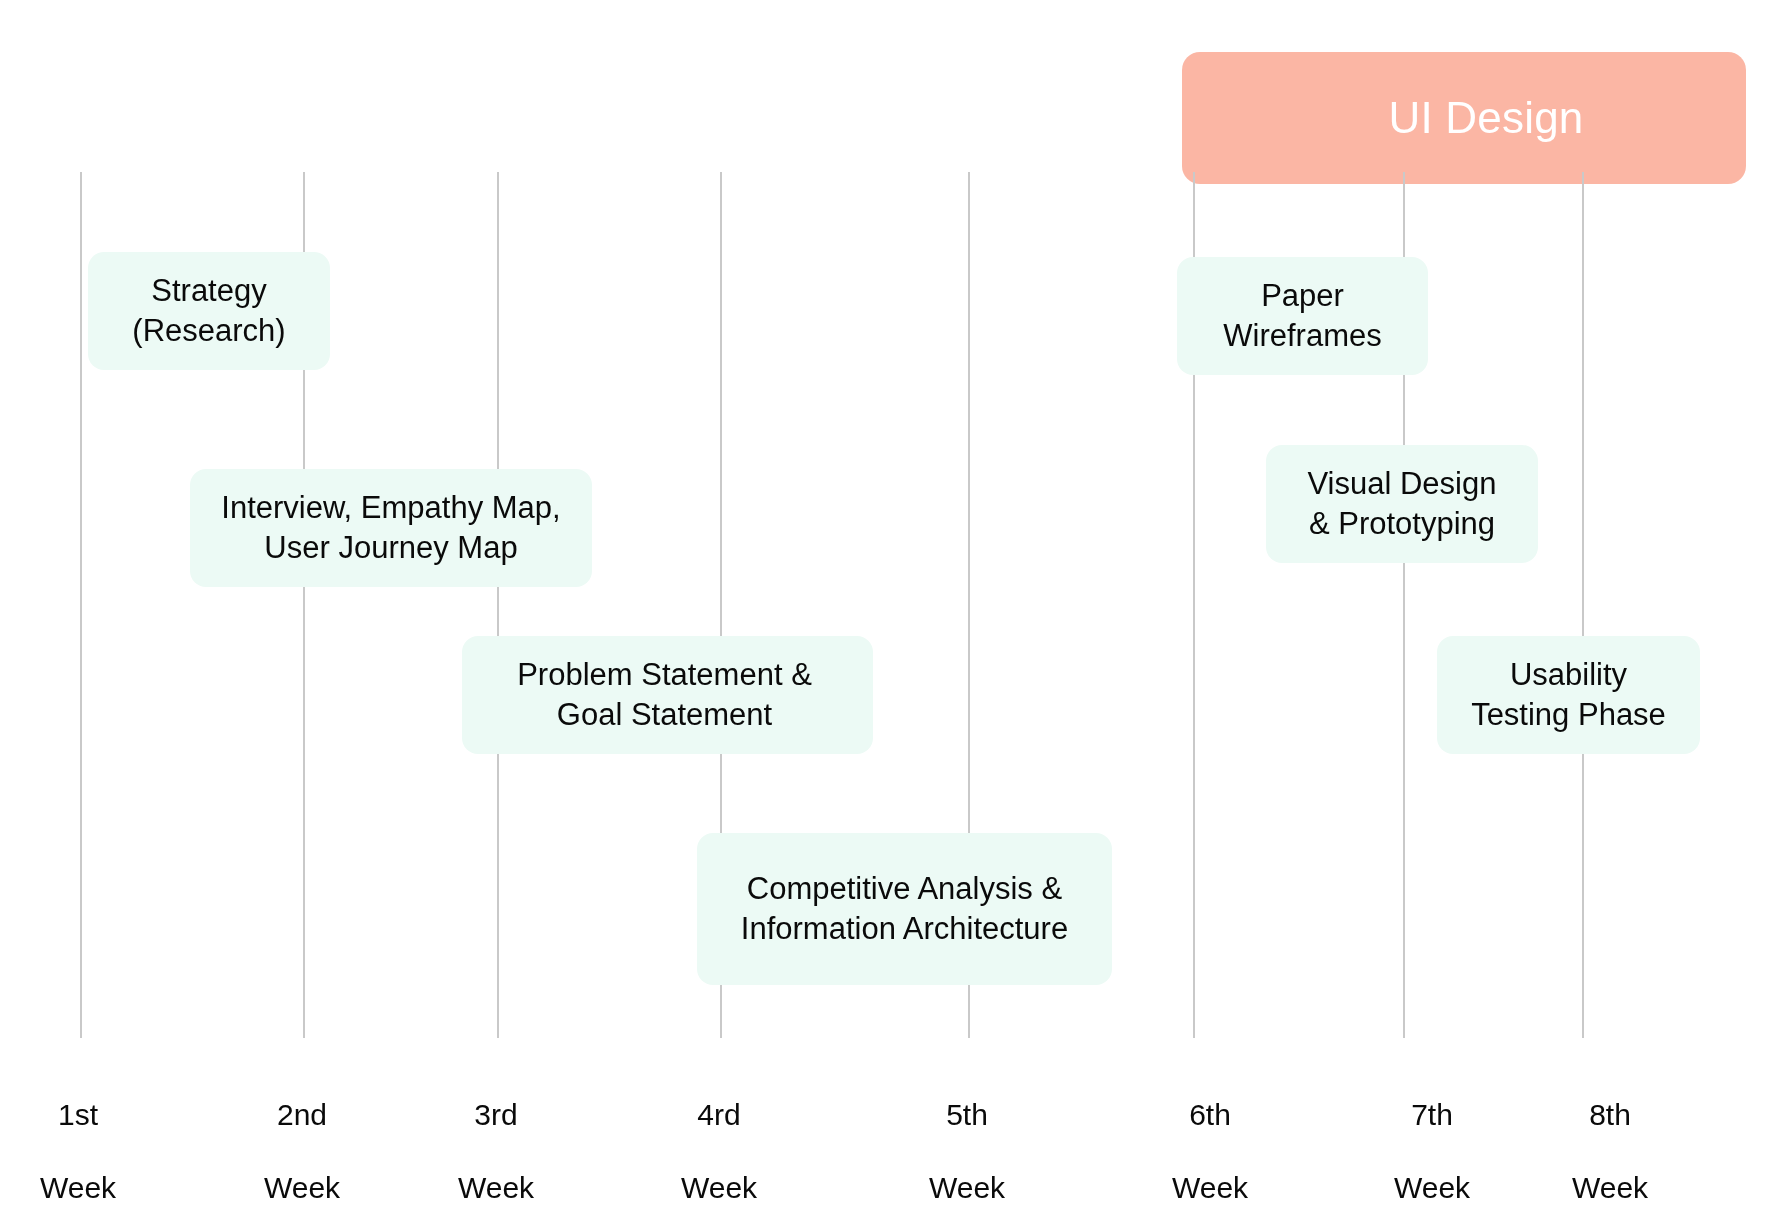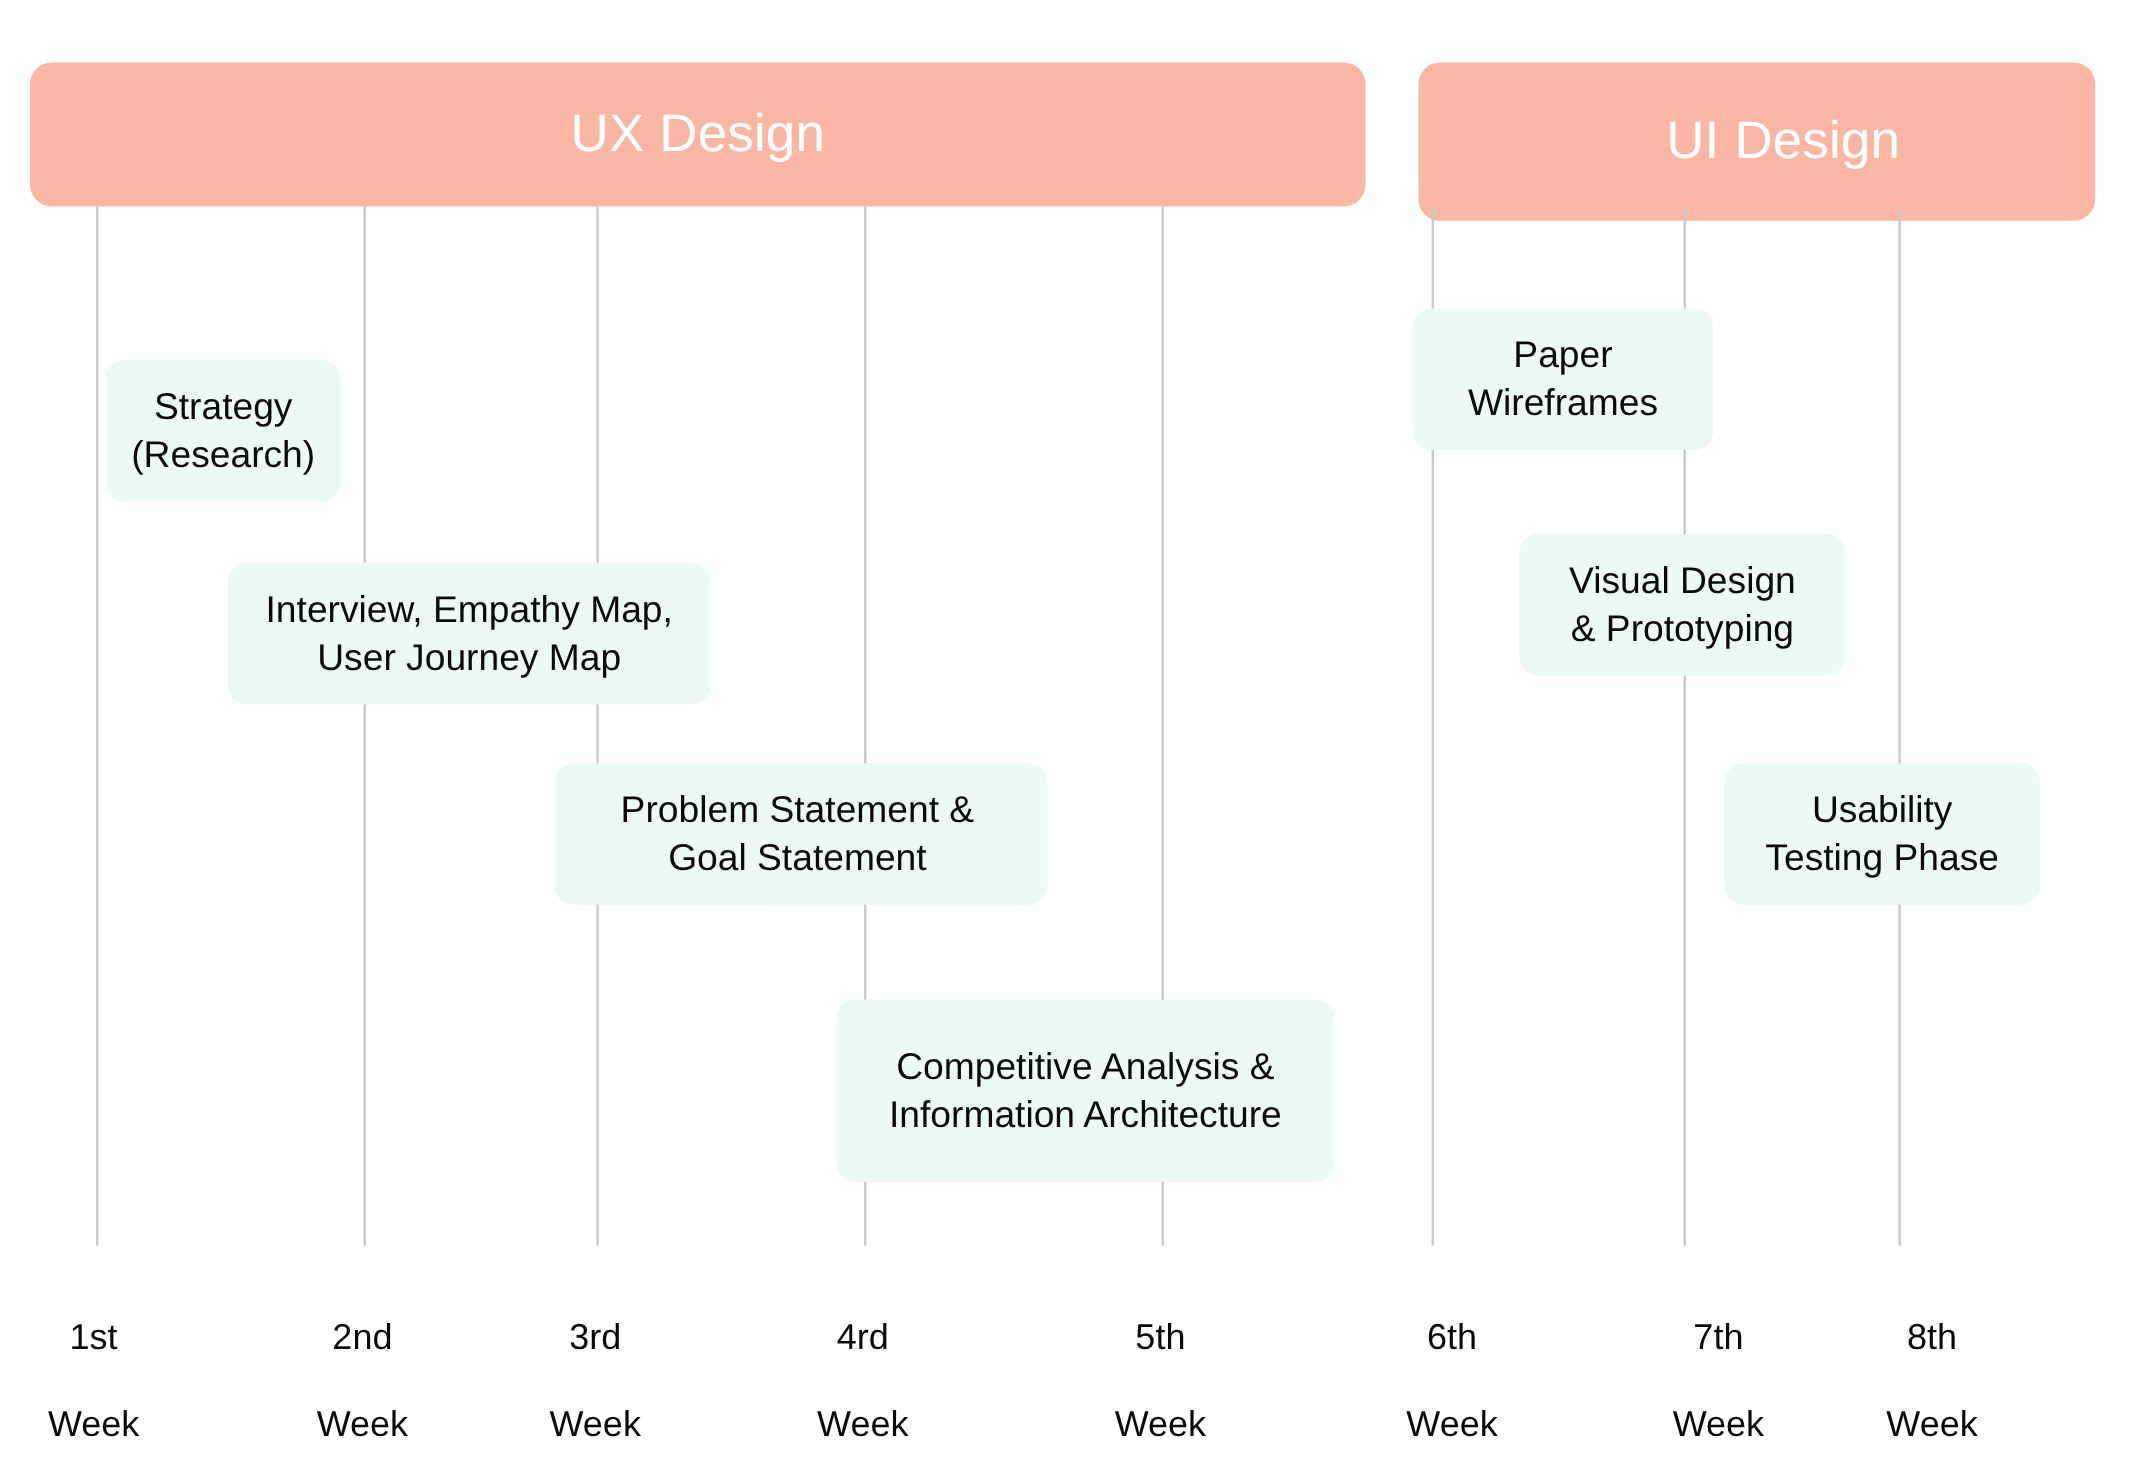--- a/index.html
+++ b/index.html
@@ -84,23 +84,20 @@
     line-height: 1.30;
     text-align: center;
     white-space: pre-line;
   }
 </style>
 </head>
 <body>
 
 <div id="timeline-root">
 
-  <div class="phase-header" id="phase-ux">
-    <span class="phase-header-label">UX Design</span>
-  </div>
 
   <div class="phase-header" id="phase-ui">
     <span class="phase-header-label">UI Design</span>
   </div>
 
   <div class="week-line" style="left:80px"></div>
   <div class="week-line" style="left:303px"></div>
   <div class="week-line" style="left:497px"></div>
   <div class="week-line" style="left:720px"></div>
   <div class="week-line" style="left:968px"></div>
@@ -134,21 +131,21 @@
   </div>
   <div class="week-label" style="left:1432px">
     <span class="ordinal">7th</span>
     <span class="word">Week</span>
   </div>
   <div class="week-label" style="left:1610px">
     <span class="ordinal">8th</span>
     <span class="word">Week</span>
   </div>
 
-  <div class="task-card" style="left:88px; top:252px; width:196px; height:118px;margin-top:48px;">
+  <div class="task-card" style="left:88px; top:252px; width:242px; height:118px;">
     <span class="task-card-label">Strategy
 (Research)</span>
   </div>
 
   <div class="task-card" style="left:190px; top:469px; width:402px; height:118px;">
     <span class="task-card-label">Interview, Empathy Map,
 User Journey Map</span>
   </div>
 
   <div class="task-card" style="left:462px; top:636px; width:411px; height:118px;padding-left:20px;">

